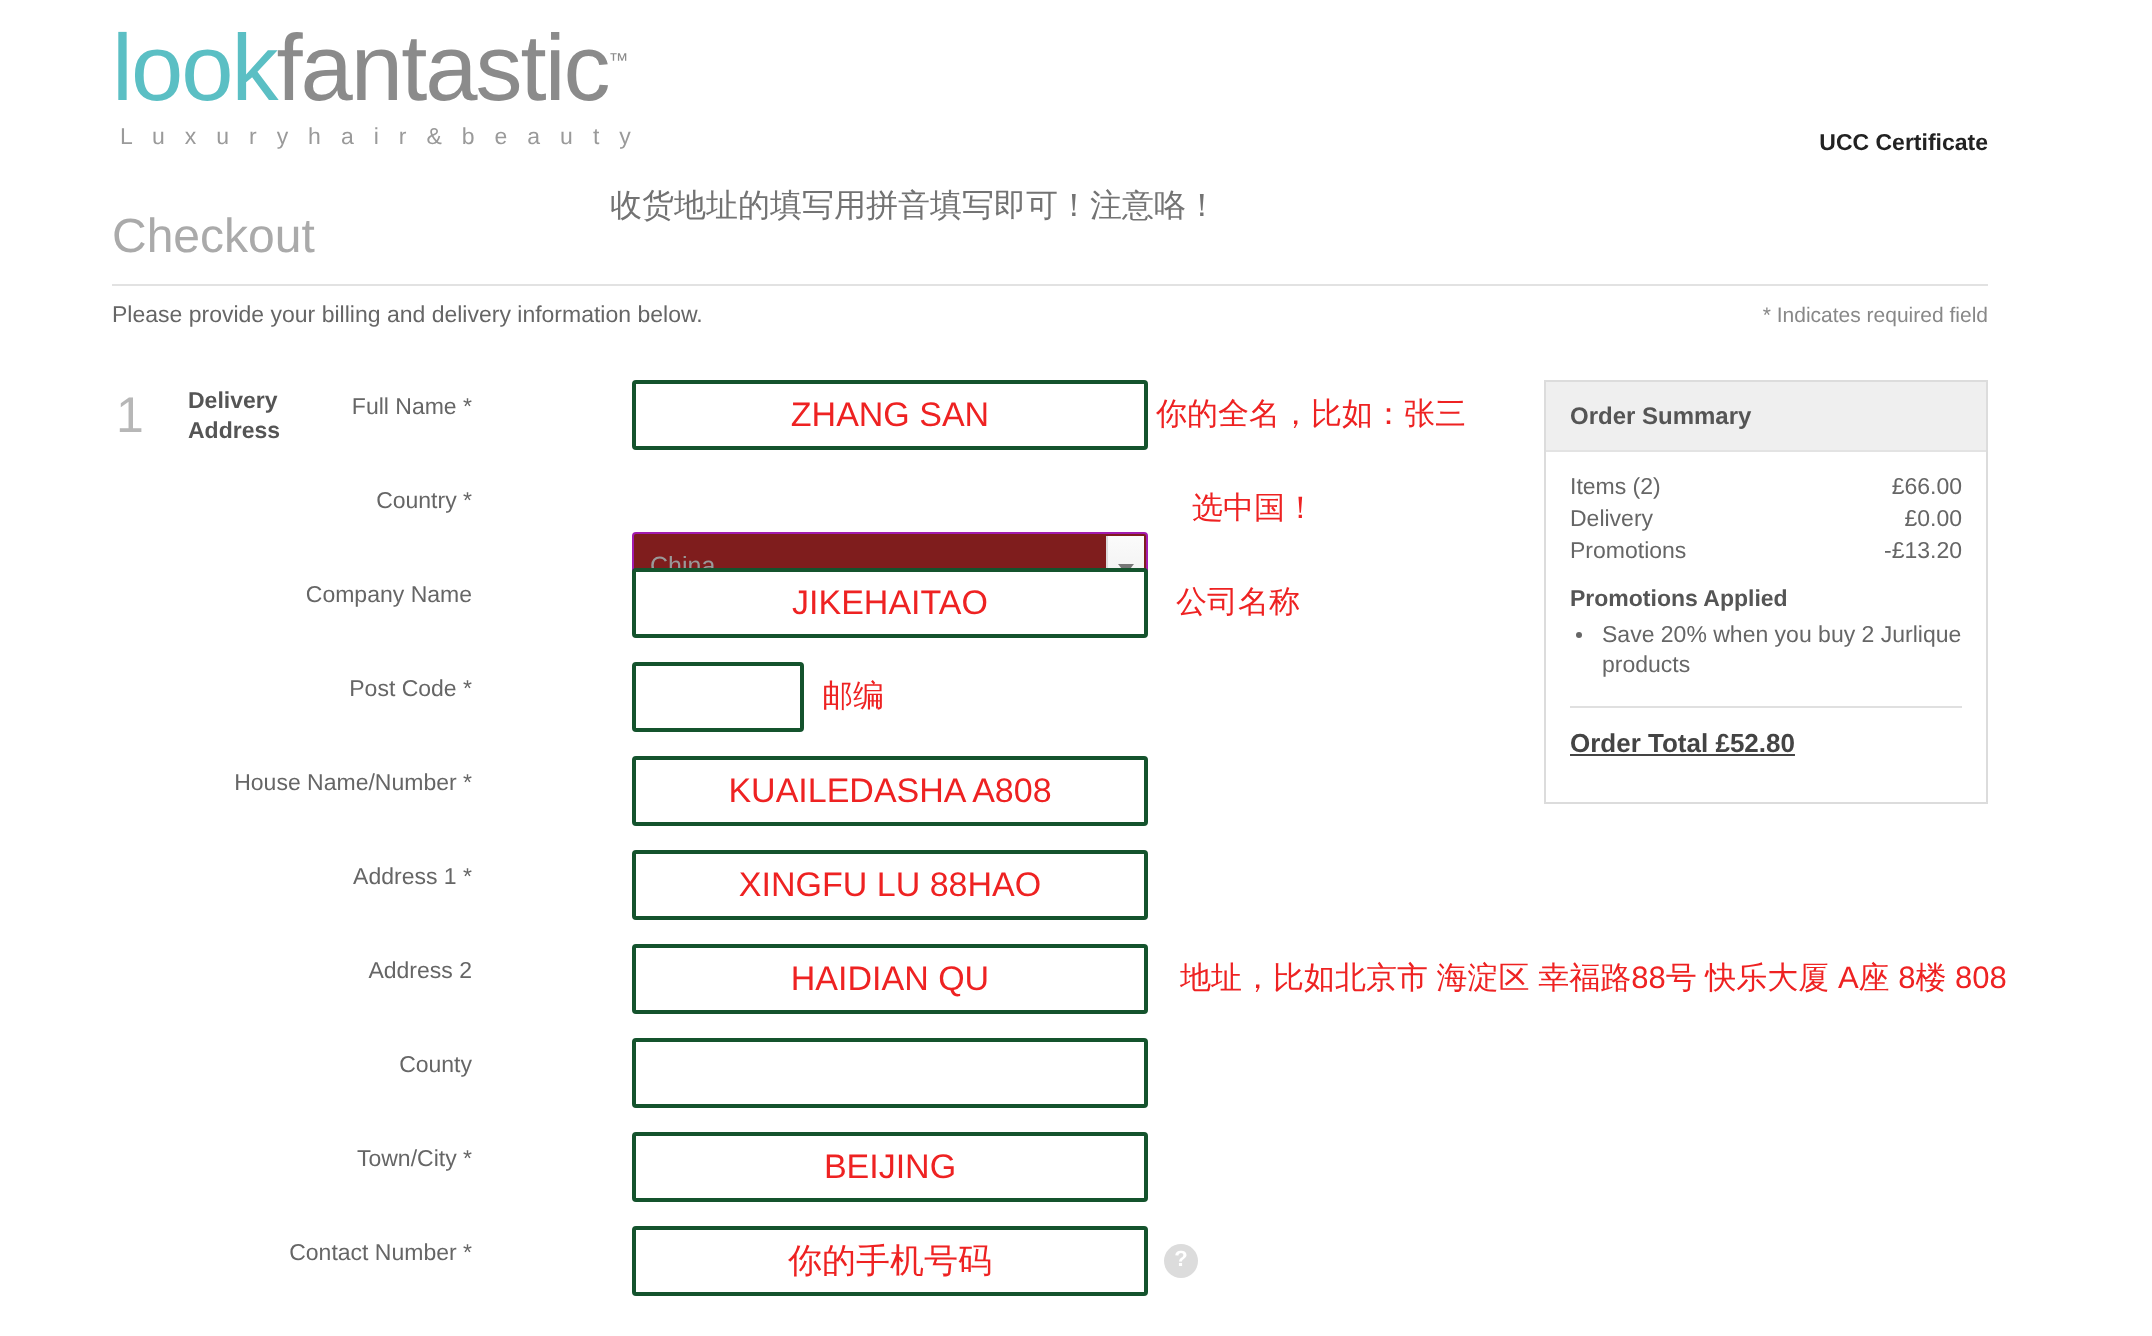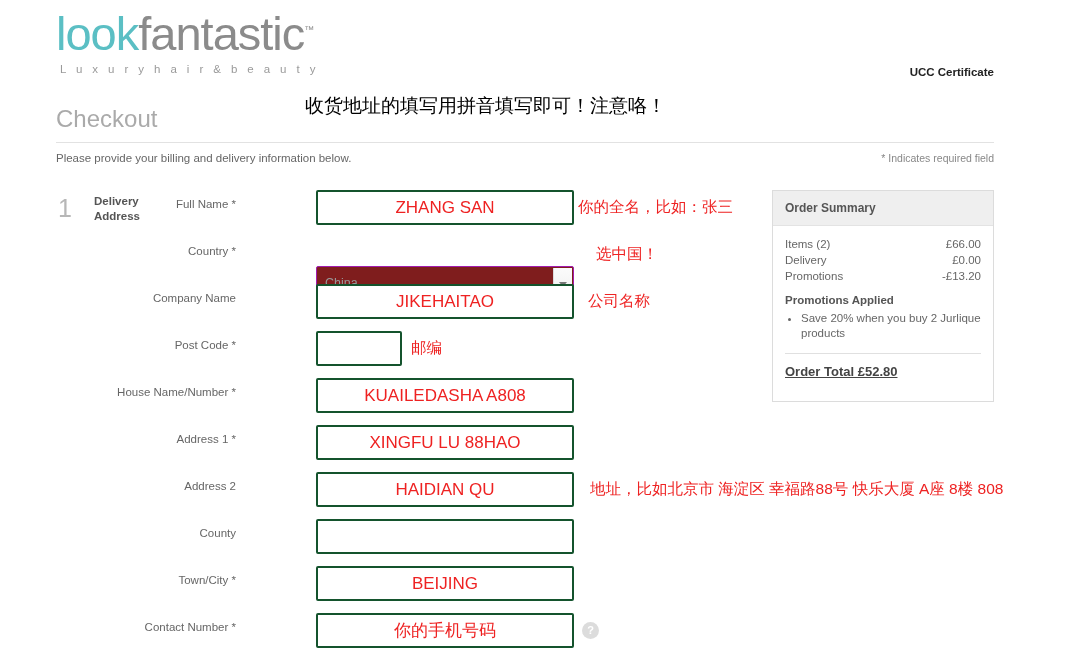--- a/index.html
+++ b/index.html
@@ -66,22 +66,22 @@
     left: 56px;
     top: 105px;
     font-size: 24px;
     color: #aaaaaa;
     font-weight: normal;
   }
   .note-top {
     position: absolute;
     left: 305px;
     top: 93px;
-    font-size: 19px;
-    color: #000000;
+    font-size: 16px;
+    color: #737373;
     white-space: nowrap;
   }
 
   .hr-main {
     position: absolute;
     left: 56px;
     top: 142px;
     width: 938px;
     height: 1px;
     background: #e2e2e2;

